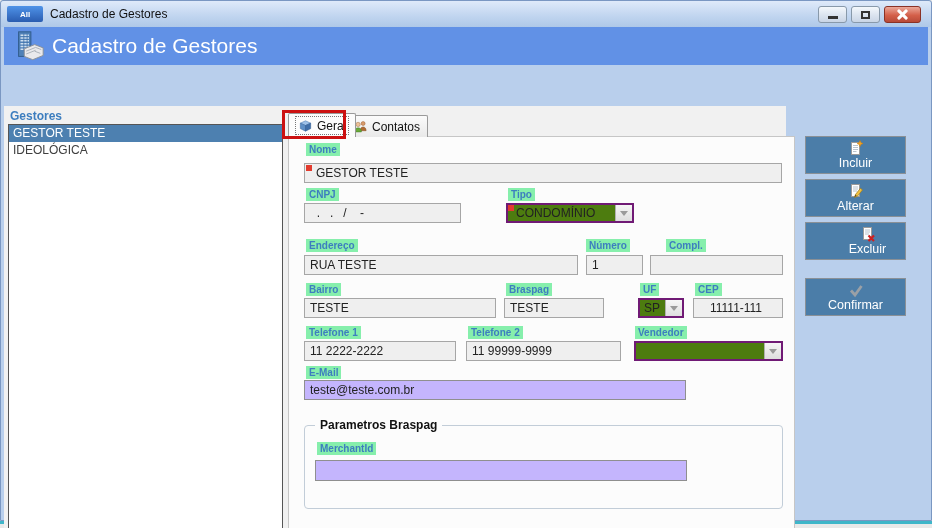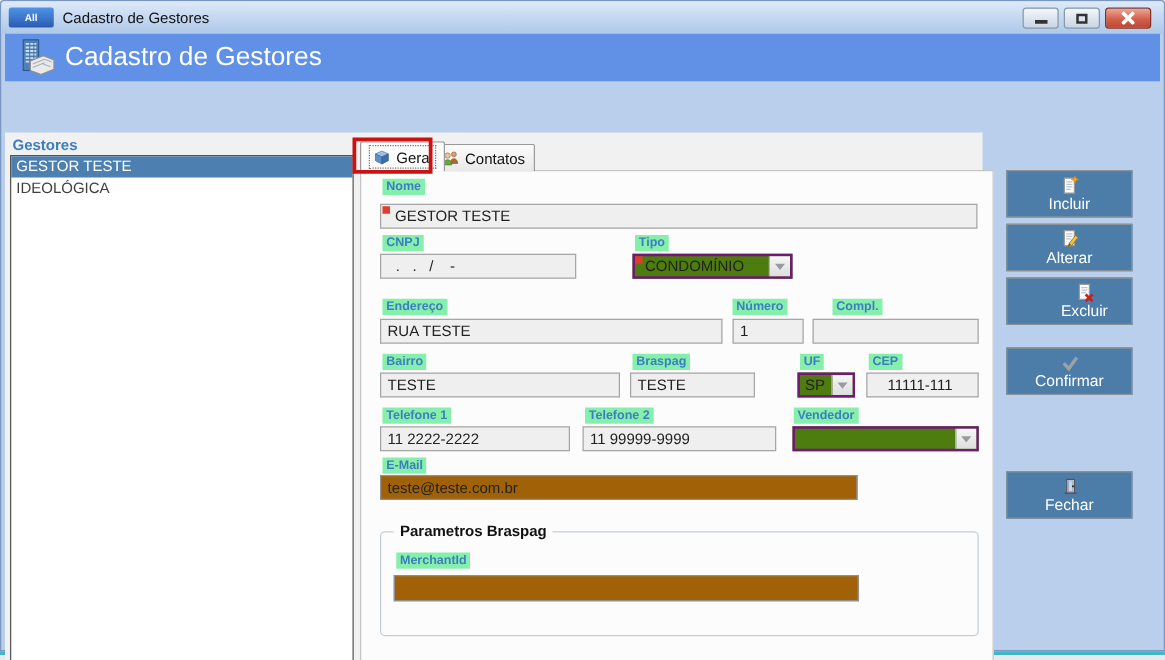--- a/index.html
+++ b/index.html
@@ -57,21 +57,21 @@
   .annotation-rect { position:absolute; left:278px; top:4px; width:64px; height:29px;
     border:3px solid #cc1111; z-index:5; pointer-events:none; }
 
   
   .panel { position:absolute; left:284px; top:30px; width:507px; height:408px;
     background:#fcfcfc; border:1px solid #c6c6c6; z-index:1; }
   .fld-label { position:absolute; font-size:10px; font-weight:bold; color:#3d7ebf;
     background:#86efac; padding:1px 3px; white-space:nowrap;text-align:center; }
   .fld-input { position:absolute; background:#efefef; border:1px solid #a6a6a6;
     font-family:"Liberation Sans", sans-serif; font-size:12px; color:#222; padding:1px 5px; outline:none; }
-  .fld-input.lite { background:#a16207; border-color:#8f8f8f; }
+  .fld-input.lite { background:#c4b5fd; border-color:#8f8f8f; }
   .req { position:absolute; width:6px; height:6px; background:#e23b2e; z-index:2; }
   .dd { position:absolute; background:#4d7c0f; border:2px solid #701a75; display:flex; align-items:center; cursor:pointer; }
   .dd-val { flex:1; font-size:12px; color:#222; padding:0 4px 0 8px; white-space:pre; overflow:hidden; }
   .dd-btn { width:17px; align-self:stretch; border-left:1px solid #b0b0b0;
     background:linear-gradient(#f6f6f6,#dedede); display:flex; align-items:center; justify-content:center; }
   .dd-arrow { width:0; height:0; border-left:4px solid transparent; border-right:4px solid transparent; border-top:5px solid #9a9a9a; }
 
   
   .groupbox { position:absolute; left:15px; top:288px; width:479px; height:84px;
     border:1px solid #c2cdd8; border-radius:4px; }
@@ -259,26 +259,15 @@
     <div class="action-btn" style="top:172px;">
       <span class="abtn-icon">
         <svg viewBox="0 0 16 16" width="16" height="16">
           <path d="M3 8.5l4 4.5 6.5-9" stroke="#9aa0a6" stroke-width="2.8" fill="none"></path>
         </svg>
       </span>
       <span class="abtn-label">Confirmar</span>
     </div>
 
 
-    <div class="action-btn" style="top:271px;">
-      <span class="abtn-icon">
-        <svg viewBox="0 0 16 16" width="16" height="16">
-          <rect x="5.5" y="2.5" width="6" height="11" fill="#e8eef6" stroke="#555"></rect>
-          <rect x="6.7" y="3.7" width="3.6" height="8.6" fill="#c8d8ea" stroke="#8899bb" stroke-width="0.6"></rect>
-          <circle cx="10.4" cy="8" r="0.9" fill="#333"></circle>
-          <path d="M3.5 13.5h10" stroke="#555"></path>
-        </svg>
-      </span>
-      <span class="abtn-label">Fechar</span>
-    </div>
 
   </div>
 </div>
 
 </body></html>

